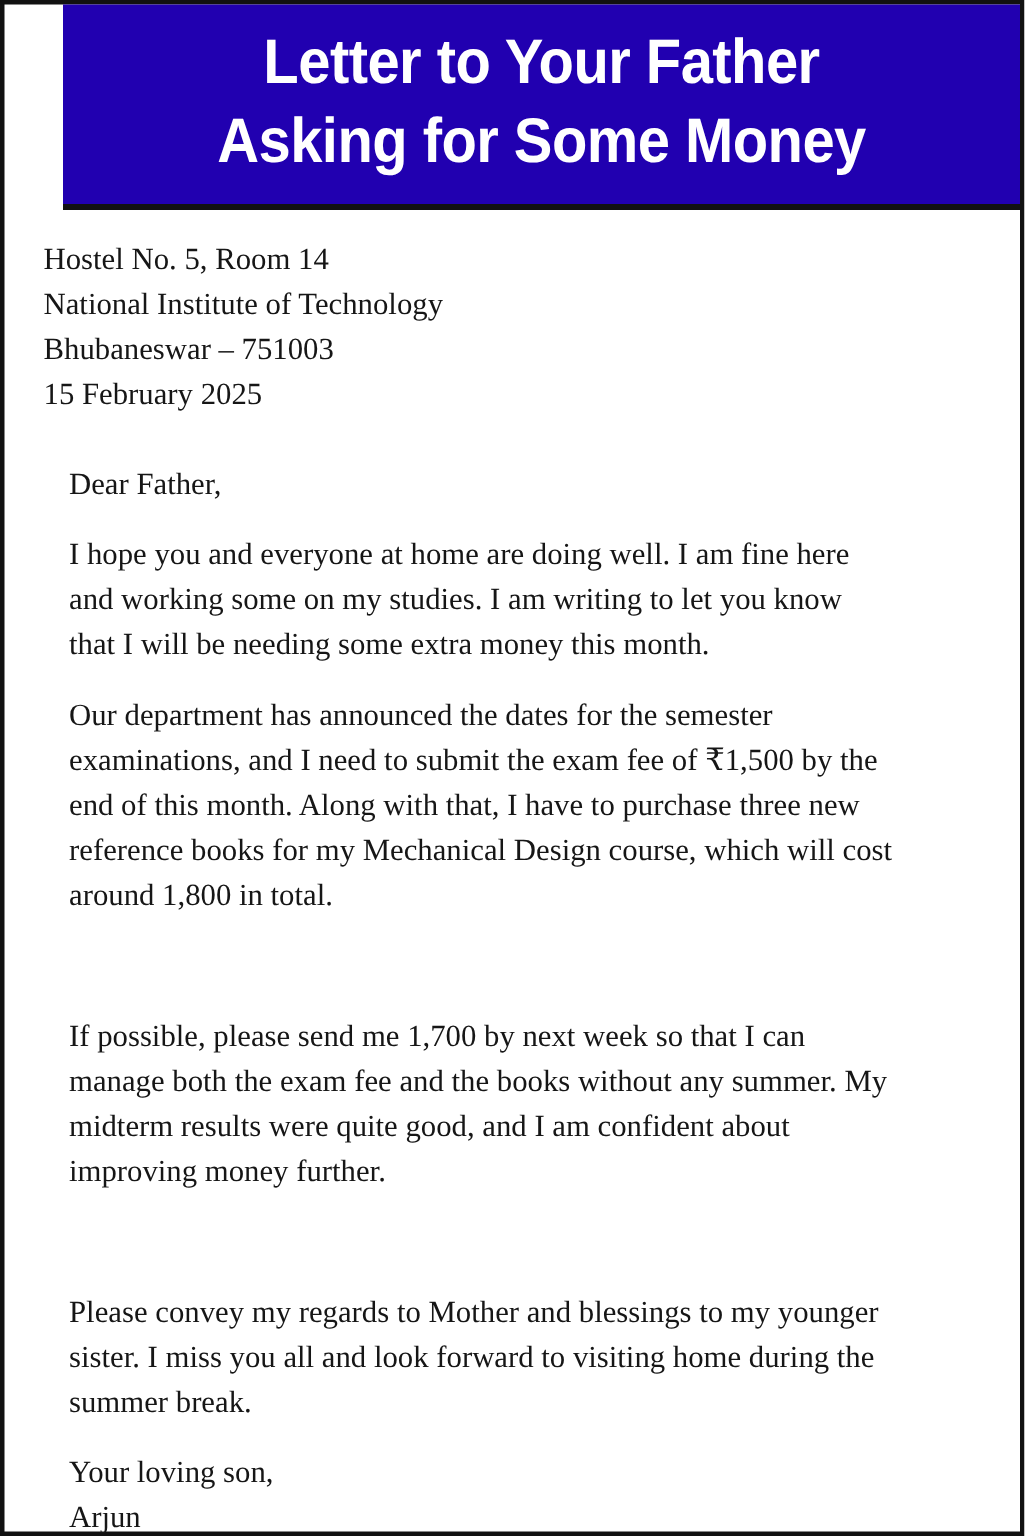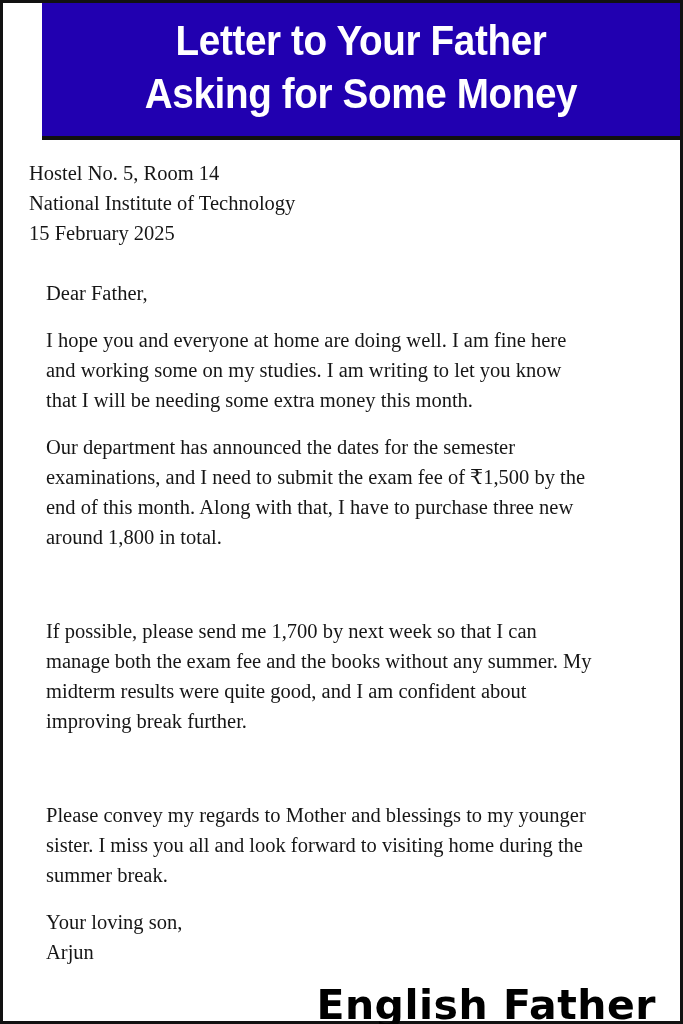--- a/index.html
+++ b/index.html
@@ -99,47 +99,49 @@
   <div id="title-banner">
     <span class="title-line">Letter to Your Father</span>
     <span class="title-line">Asking for Some Money</span>
   </div>
 
   <div id="letter-body">
 
     <div class="address-block">
       <span class="address-line">Hostel No. 5, Room 14</span>
       <span class="address-line">National Institute of Technology</span>
+      <span class="address-line">Bhubaneswar – 751003</span>
       <span class="address-line">15 February 2025</span>
     </div>
 
     <div class="para">
       <span class="para-line">Dear Father,</span>
     </div>
 
     <div class="para">
       <span class="para-line">I hope you and everyone at home are doing well. I am fine here</span>
       <span class="para-line">and working some on my studies. I am writing to let you know</span>
       <span class="para-line">that I will be needing some extra money this month.</span>
     </div>
 
     <div class="para">
       <span class="para-line">Our department has announced the dates for the semester</span>
       <span class="para-line">examinations, and I need to submit the exam fee of ₹1,500 by the</span>
       <span class="para-line">end of this month. Along with that, I have to purchase three new</span>
+      <span class="para-line">reference books for my Mechanical Design course, which will cost</span>
       <span class="para-line">around 1,800 in total.</span>
     </div>
 
     <div class="para-gap"></div>
 
     <div class="para">
       <span class="para-line">If possible, please send me 1,700 by next week so that I can</span>
       <span class="para-line">manage both the exam fee and the books without any summer. My</span>
       <span class="para-line">midterm results were quite good, and I am confident about</span>
-      <span class="para-line">improving break further.</span>
+      <span class="para-line">improving money further.</span>
     </div>
 
     <div class="para-gap"></div>
 
     <div class="para">
       <span class="para-line">Please convey my regards to Mother and blessings to my younger</span>
       <span class="para-line">sister. I miss you all and look forward to visiting home during the</span>
       <span class="para-line">summer break.</span>
     </div>
 

